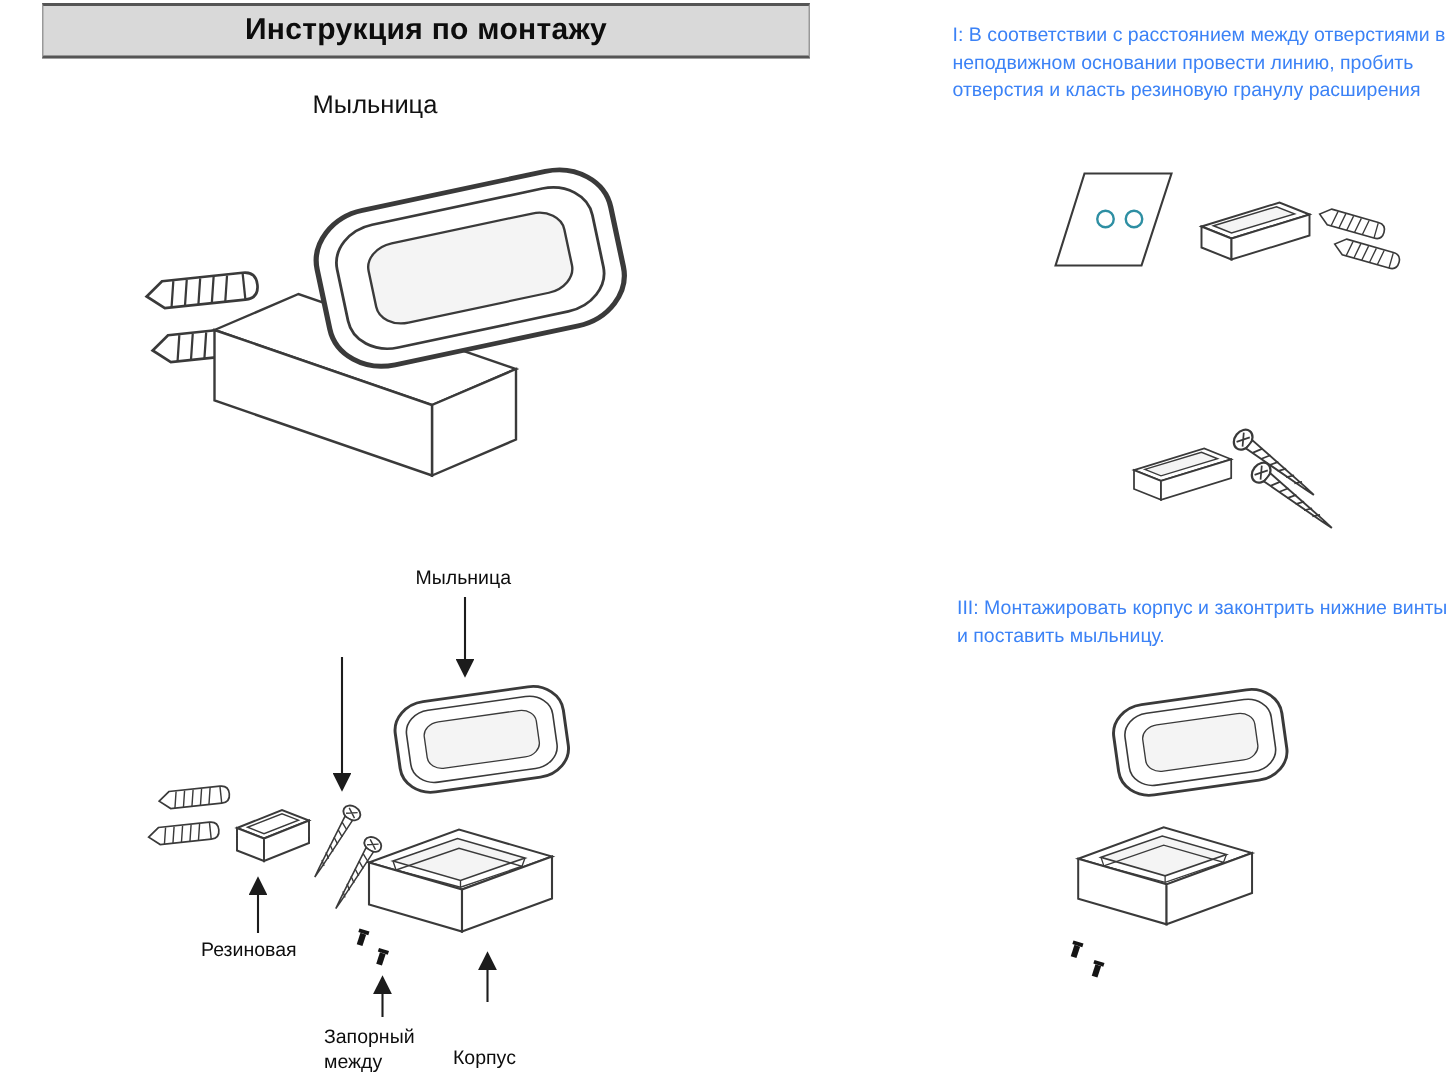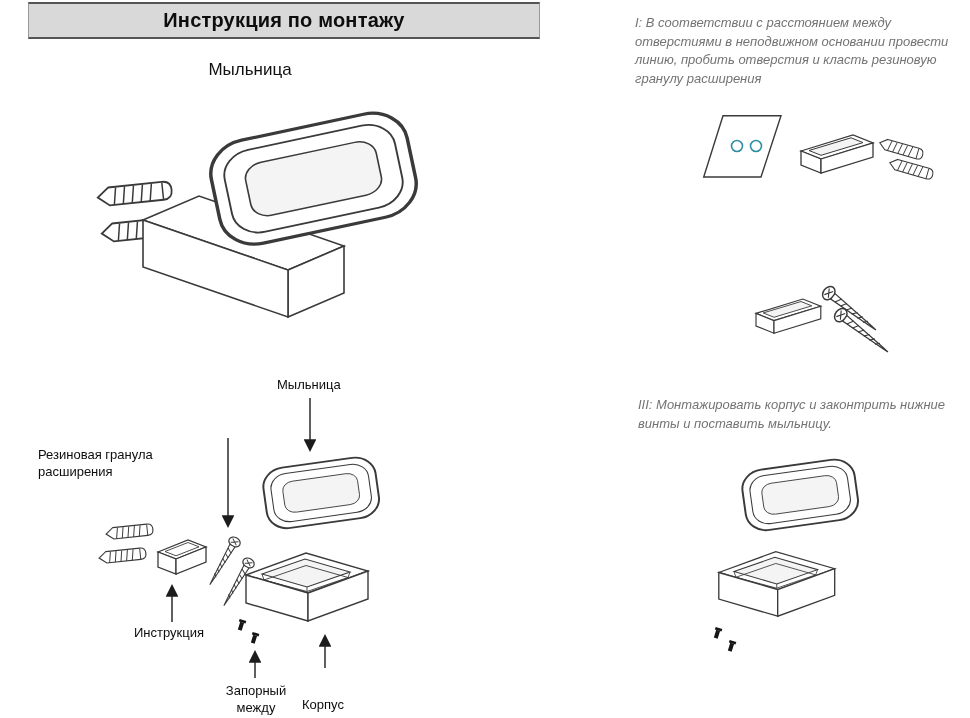--- a/index.html
+++ b/index.html
@@ -18,21 +18,21 @@
     border-top:2px solid #555; border-bottom:2px solid #555;
     border-left:1px solid #999; border-right:1px solid #999;
     display:flex; align-items:center; justify-content:center;
     z-index:2;
   }
   .header h1 { font-size:20px; font-weight:bold; letter-spacing:.2px; color:#0d0d0d; }
 
   .subtitle { left:170px; top:60px; width:160px; text-align:center; font-size:17px; z-index:2; }
 
   .label { font-size:13px; line-height:17px; color:#0d0d0d; z-index:3; }
-  .step-text { width:335px; font-size:13px; line-height:18.5px; color:#737373; z-index:2;font-style:italic; }
+  .step-text { width:335px; font-size:13px; line-height:18.5px; color:#3b82f6; z-index:2; }
 
   svg.fig { z-index:1; overflow:visible; }
 
   
   .lnf  { fill:#ffffff; stroke:var(--line,#3a3a3a); }
   .lnf2 { fill:#f4f4f4; stroke:var(--line,#3a3a3a); }
   .lns  { fill:none;    stroke:var(--line,#3a3a3a); }
   .hole { fill:#ffffff; stroke:var(--accent,#2e8fa3); stroke-width:1.6; }
   .arrow{ fill:none; stroke:#1c1c1c; stroke-width:1.4; }
 </style>
@@ -134,28 +134,24 @@
     <use href="#screw" transform="translate(226,176) rotate(30) scale(0.95)"></use>
     <use href="#openbox" transform="translate(222,165)"></use>
     <use href="#tray" transform="translate(240,90) rotate(-8) scale(0.82,0.78)"></use>
     <use href="#setscrew" transform="translate(223,240) rotate(18)"></use>
     <use href="#setscrew" transform="translate(236,253) rotate(18)"></use>
   </svg>
 
   <div class="abs label" style="left:277px;top:376px">Мыльница</div>
 
 
-  <div class="abs label" style="left:38px;top:446px">
-    <span style="display:block">Резиновая гранула</span>
-    <span style="display:block">расширения</span>
-  </div>
 
-  <div class="abs label" style="left:134px;top:624px">Инструкция</div>
+  <div class="abs label" style="left:134px;top:624px">Резиновая</div>
 
-  <div class="abs label" style="left:216px;top:682px;width:80px;text-align:center">
+  <div class="abs label" style="left:216px;top:682px;width:80px;">
     <span style="display:block">Запорный</span>
     <span style="display:block">между</span>
   </div>
 
   <div class="abs label" style="left:302px;top:696px">Корпус</div>
 
   <div class="abs step-text" style="left:635px;top:14px">I: В соответствии с расстоянием между отверстиями в неподвижном основании провести линию, пробить отверстия и класть резиновую гранулу расширения</div>
   <svg class="abs fig" style="left:693px;top:110px" width="265" height="88" viewBox="0 0 265 88">
     <use href="#plate" transform="translate(10,5)"></use>
     <use href="#bracket" transform="translate(108,25)"></use>

